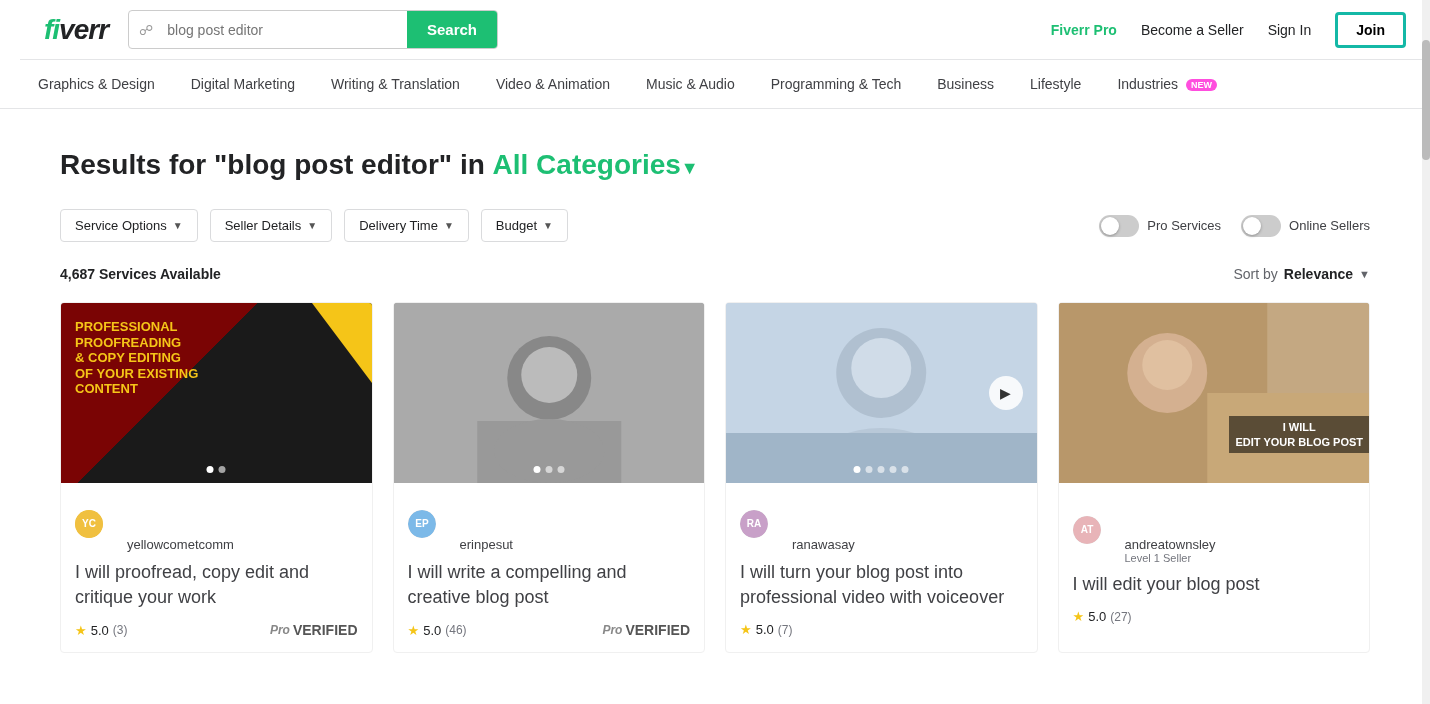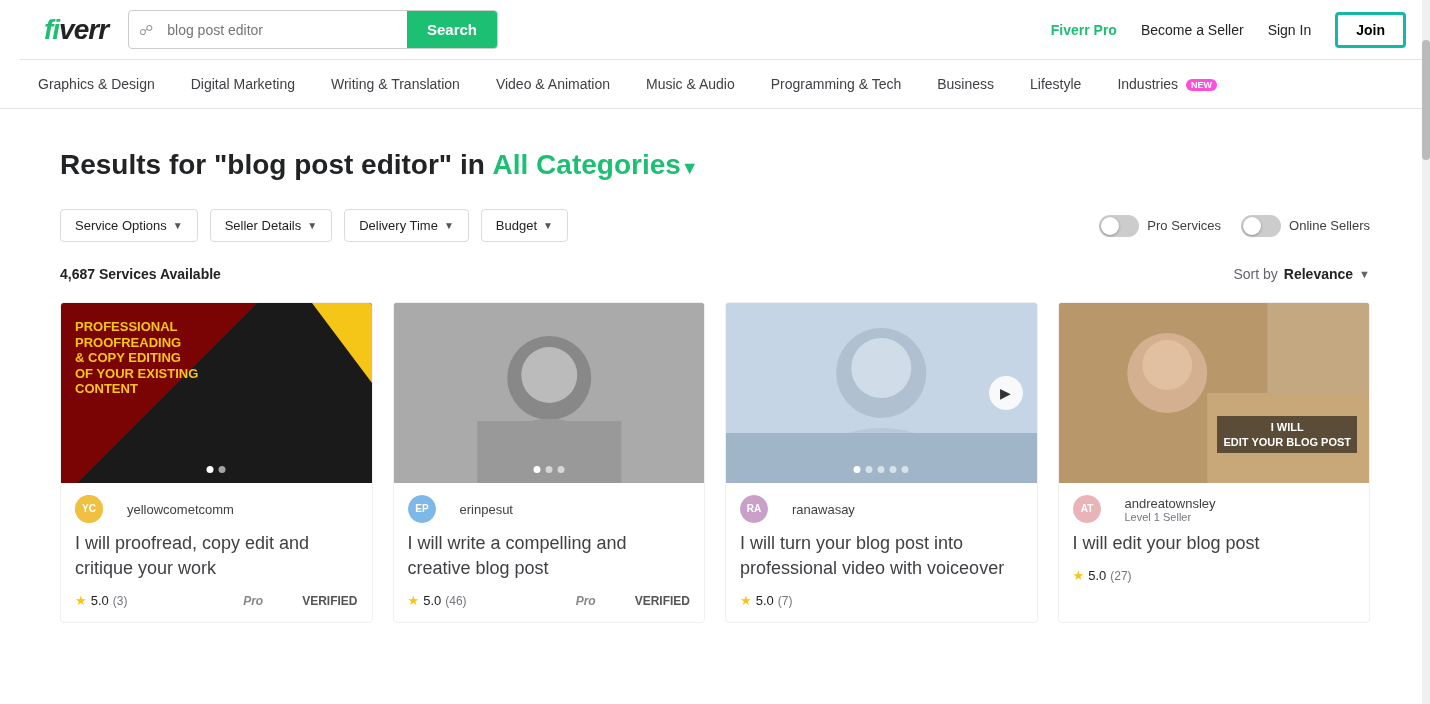--- a/index.html
+++ b/index.html
@@ -278,21 +278,21 @@
       border-radius: 50%;
       background: #e0e0e0;
       display: flex;
       align-items: center;
       justify-content: center;
       font-size: 12px;
       font-weight: 700;
       color: #555;
       overflow: hidden;
     }
-    .seller-name-wrap { display: flex; flex-direction: column; }
+    .seller-name-wrap { display: flex; flex-direction: column; margin-top: 42px; }
     .seller-name {
       font-size: 13px;
       color: #404145;
       font-weight: 500;
     }
     .seller-level {
       font-size: 11px;
       color: #74767e;
     }
     .card-title {
@@ -323,23 +323,22 @@
       gap: 3px;
     }
     .pro-verified .pro-text {
       font-style: italic;
       font-weight: 700;
       color: #888;
       font-size: 12px;
     }
     .pro-verified .verified-text {
       font-weight: 700;
-      font-size: 12px;
+      font-size: 14px;
       color: #555;
-      margin-left: 36px;
     }
 
     
     .avatar-circle {
       width: 100%;
       height: 100%;
       border-radius: 50%;
     }
 
     
@@ -379,21 +378,21 @@
       height: 100%;
       background: #c4a882;
       position: relative;
       display: flex;
       align-items: flex-end;
       justify-content: flex-end;
     }
     .card4-overlay-text {
       position: absolute;
       bottom: 30px;
-      right: 12px;
+      right: 0;
       background: rgba(0,0,0,0.55);
       color: #fff;
       font-size: 11px;
       font-weight: 700;
       padding: 4px 6px;
       text-align: center;
       line-height: 1.3;
     }
     .scrollbar {
       position: fixed;

